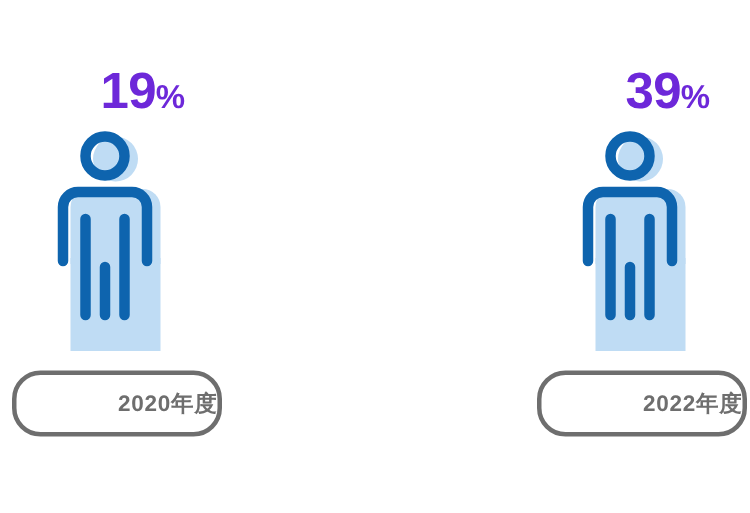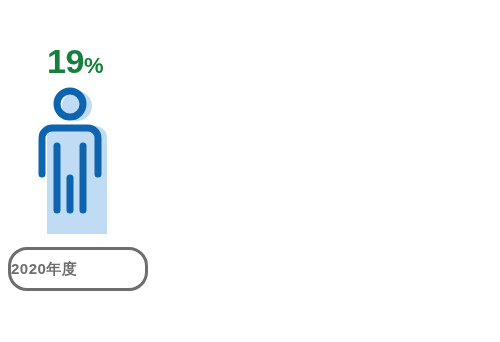--- a/index.html
+++ b/index.html
@@ -43,23 +43,24 @@
 
   .pct {
     position: absolute;
     top: 44px;
     left: 0;
     width: 150px;
     text-align: center;
     font-size: 34px;
     font-weight: bold;
     letter-spacing: -0.5px;
-    color: #15803d;
+    color: #6d28d9;
     line-height: 1;
     white-space: nowrap;
+    padding-left: 20px;
   }
   .pct .num {
     font-size: 34px;
     font-weight: bold;
   }
   .pct .sign {
     font-size: 22px;
     font-weight: bold;
     letter-spacing: -0.5px;
   }
@@ -80,21 +81,21 @@
     position: absolute;
     top: 247px;
     left: 8px;
     width: 134px;
     height: 38px;
     border: 3px solid #6e6e6e;
     border-radius: 19px;
     background: #ffffff;
     display: flex;
     align-items: center;
-    justify-content: flex-start;
+    justify-content: flex-end;
     box-sizing: content-box;
   }
   .pill-label {
     font-size: 15px;
     font-weight: bold;
     color: #6e6e6e;
     letter-spacing: 0.5px;
     white-space: nowrap;
   }
 </style>
@@ -126,15 +127,41 @@
           </g>
         </svg>
       </div>
 
       <div class="pill">
         <span class="pill-label">2020年度</span>
       </div>
     </div>
 
 
+    <div class="column">
+      <div class="pct">
+        <span class="num">39</span><span class="sign">%</span>
+      </div>
+
+      <div class="figure-wrap">
+        <svg width="100" height="150" viewBox="0 0 100 150">
+          <g fill="#bfdcf4">
+            <circle cx="52" cy="20" r="15"></circle>
+            <path d="M34 40 h36 a12 12 0 0 1 12 12 v38 h-60 v-38 a12 12 0 0 1 12 -12 z"></path>
+            <rect x="22" y="86" width="60" height="62"></rect>
+          </g>
+          <g fill="none" stroke="#0e64ae" stroke-width="7" stroke-linecap="round" stroke-linejoin="round">
+            <circle cx="45" cy="18" r="13"></circle>
+            <path d="M17 88 v-36 a10 10 0 0 1 10 -10 h36 a10 10 0 0 1 10 10 v36"></path>
+            <line x1="32" y1="60" x2="32" y2="124"></line>
+            <line x1="58" y1="60" x2="58" y2="124"></line>
+            <line x1="45" y1="92" x2="45" y2="124"></line>
+          </g>
+        </svg>
+      </div>
+
+      <div class="pill">
+        <span class="pill-label">2022年度</span>
+      </div>
+    </div>
 
   </div>
 </div>
 
 </body></html>

